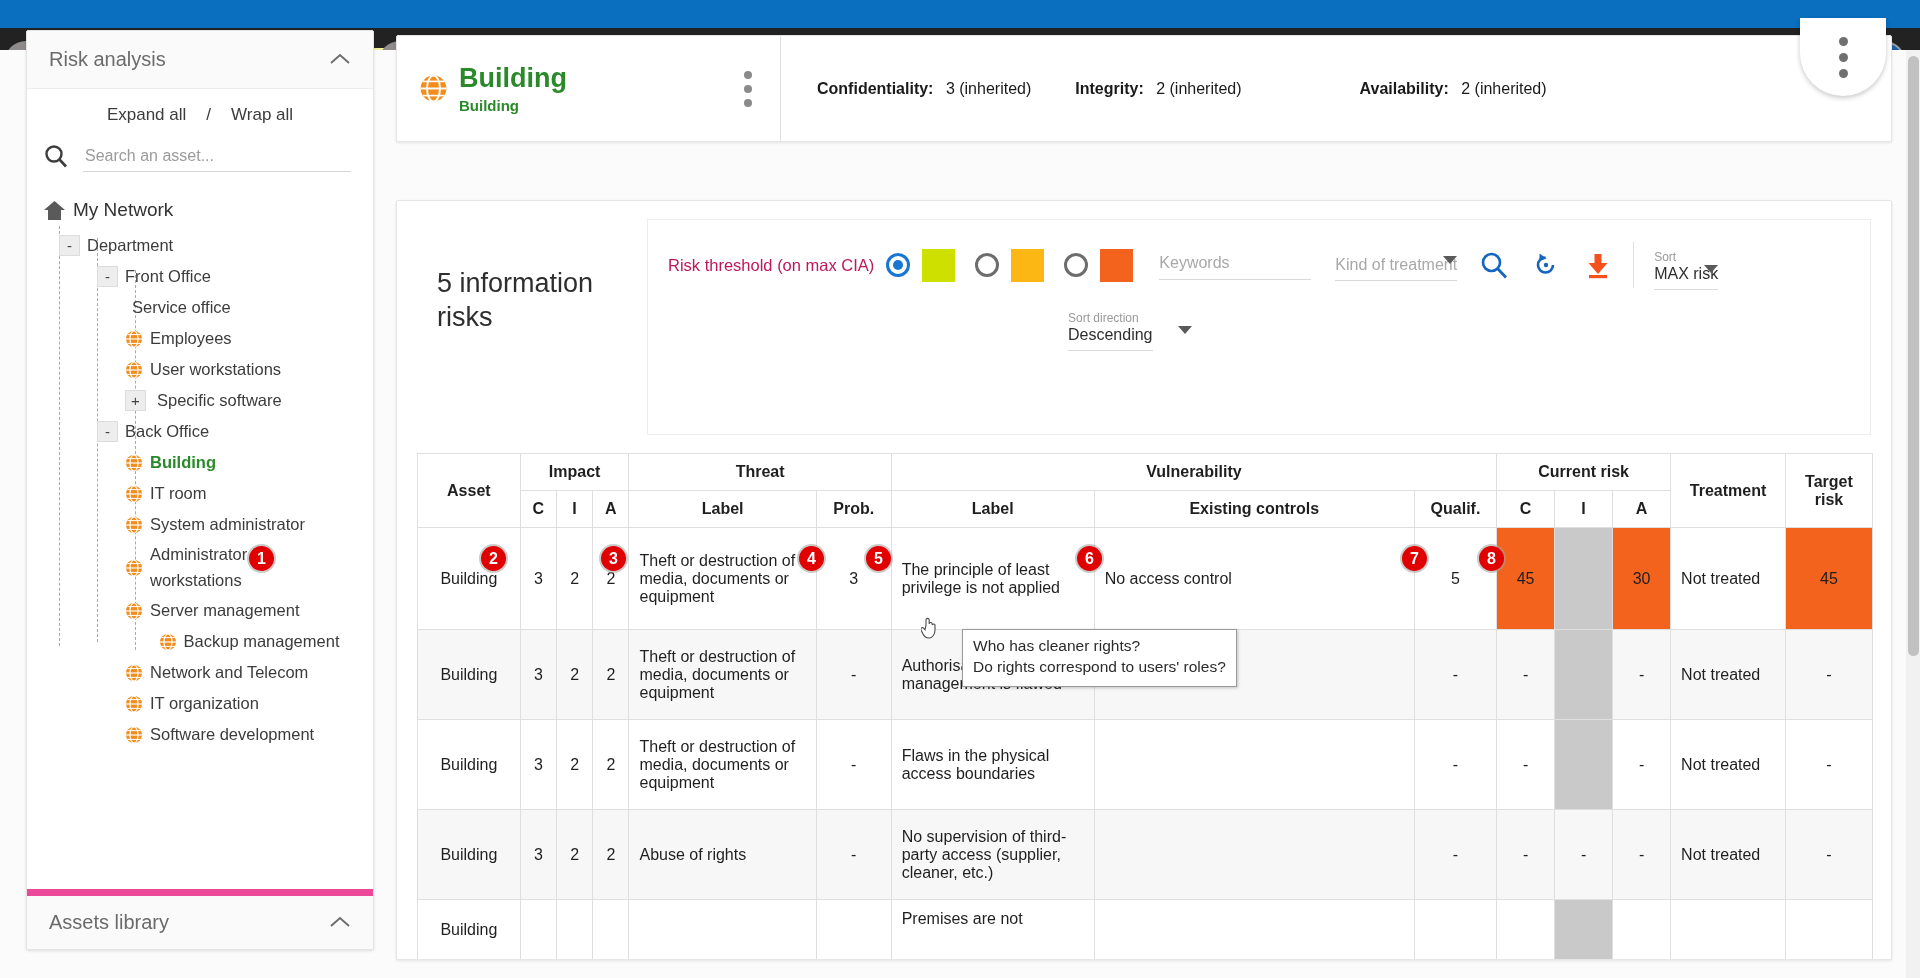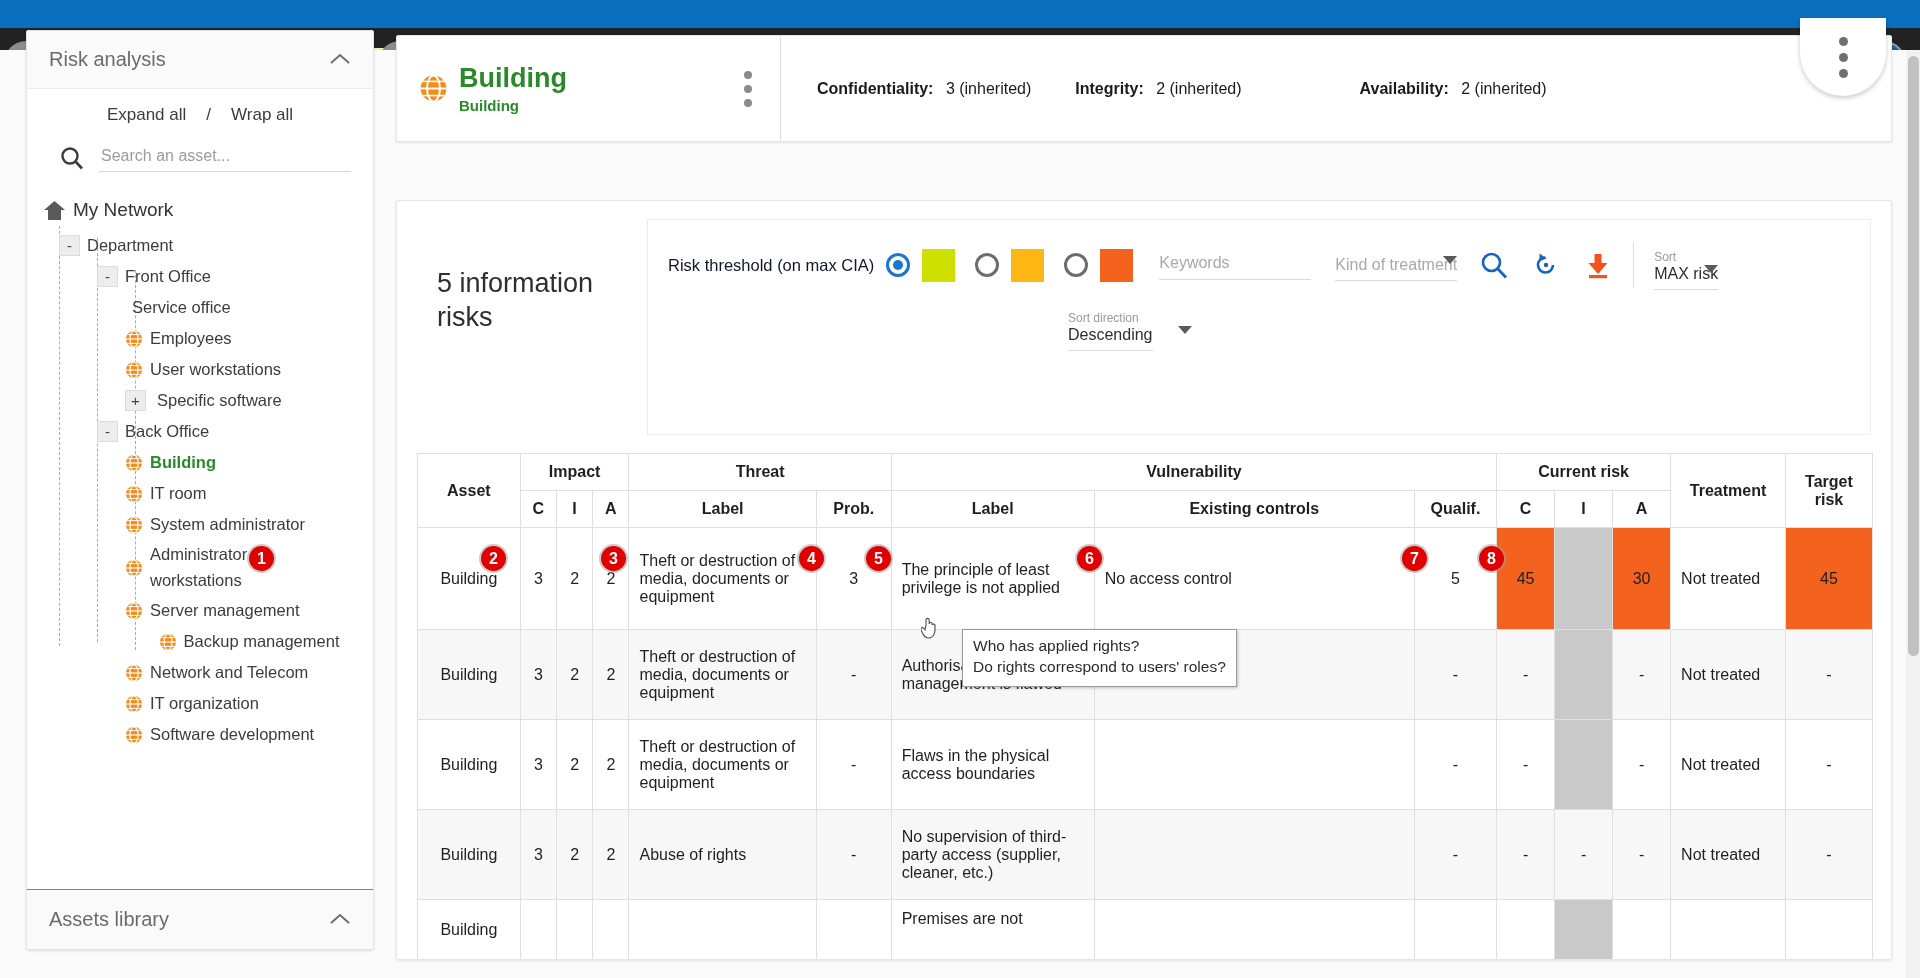--- a/index.html
+++ b/index.html
@@ -38,21 +38,21 @@
     overflow: hidden;
   }
   .panel-head {
     height: 58px; background: #fafafa; border-bottom: 1px solid #ececec;
     display: flex; align-items: center; padding: 0 22px 0 22px;
     color: #6b6b6b; font-size: 20px;
   }
   .panel-head .chev { margin-left: auto; color: #757575; font-size: 20px; }
   .expandrow { display: flex; gap: 20px; justify-content: center; padding: 16px 0 8px 0; font-size: 17px; color: #3c3c3c; }
   .expandrow a { color: #3c3c3c; text-decoration: none; }
-  .searchrow { display: flex; align-items: center; gap: 14px; padding: 10px 22px 14px 32px; }
+  .searchrow { display: flex; align-items: flex-start; gap: 14px; padding: 10px 22px 14px 16px; }
   .searchrow .mag { width: 26px; height: 26px; flex: 0 0 26px; }
   .searchrow input {
     flex: 1; border: none; border-bottom: 1px solid #d6d6d6; outline: none;
     font-size: 16px; color: #333; padding: 4px 2px 6px 2px; background: transparent;
     font-family: "Liberation Sans", sans-serif;
   }
   .searchrow input::placeholder { color: #9b9b9b; }
 
   .treearea { padding: 4px 0 0 10px; height: 646px; overflow: hidden; position: relative; }
   .tnode { display: flex; align-items: center; font-size: 16.5px; color: #3c3c3c; height: 31px; white-space: nowrap; position: relative;}
@@ -64,21 +64,21 @@
     width: 21px; height: 21px; background: #ededed; border: 1px solid #dcdcdc;
     color: #444; font-size: 15px; line-height: 1; flex: 0 0 21px;
   }
   .globe { width: 18px; height: 18px; flex: 0 0 18px; }
   .home-ico { width: 23px; height: 21px; flex: 0 0 23px; }
   .tlabel { margin-left: 7px; }
   .tlabel.sel { color: #2a8a2a; font-weight: bold; }
 
   .panel-foot {
     position: absolute; left: 0; bottom: 0; width: 100%; height: 60px;
-    background: #fafafa; border-top: 1px solid #ec4899;
+    background: #fafafa; border-top: 7px solid #ec4899;
     display: flex; align-items: center; padding: 16px 22px; color: #6b6b6b; font-size: 20px;
   }
   .panel-foot .chev { margin-left: auto; }
 
   
   .hdrcard {
     position: absolute; left: 396px; top: 35px; width: 1496px; height: 107px;
     background: #fff; border: 1px solid #e6e6e6; border-radius: 2px;
     box-shadow: 0 1px 3px rgba(0,0,0,.10);
     display: flex; align-items: stretch;
@@ -107,21 +107,21 @@
   
   .maincard {
     position: absolute; left: 396px; top: 200px; width: 1496px; height: 760px;
     background: #fff; border: 1px solid #e6e6e6; border-radius: 2px;
     box-shadow: 0 1px 3px rgba(0,0,0,.10); overflow: hidden;
   }
   .filterwrap { display: flex; padding: 18px 20px 0 20px; }
   .riskcount { width: 230px; font-size: 27px; color: #2e2e2e; padding: 48px 0 0 20px; line-height: 1.25; }
   .filterbox { flex: 1; border: 1px solid #ececec; height: 216px; padding: 22px 20px; position: relative; }
   .frow1 { display: flex; align-items: center; gap: 0; height: 46px; }
-  .thlabel { font-size: 16.5px; color: #0f172a; margin-right: 12px; }
+  .thlabel { font-size: 16.5px; color: #be185d; margin-right: 12px; }
   .radio { width: 24px; height: 24px; border-radius: 50%; border: 3px solid #6d6d6d; display:inline-block; margin-right: 12px;}
   .radio.on { border-color: #1976d2; position: relative; }
   .radio.on::after { content:''; position:absolute; left:4px; top:4px; width:10px; height:10px; border-radius:50%; background:#1976d2;}
   .swatch { width: 33px; height: 33px; margin-right: 20px; display: inline-block; }
   .kw { flex: 1; max-width: 152px; margin-left: 6px; }
   .underin { border: none; border-bottom: 1px solid #dadada; outline: none; background: transparent;
              font-size: 16px; color: #333; padding: 4px 0 7px 0; width: 100%; font-family: "Liberation Sans", sans-serif; }
   .underin::placeholder { color: #a8a8a8; }
   .selwrap { position: relative; margin-left: 24px; }
   .selwrap .selbox { width: 148px; border-bottom: 1px solid #dadada; font-size: 16px; color: #a8a8a8; padding: 4px 0 7px 0; }
@@ -663,21 +663,21 @@
             <td class="c"></td>
             <td class="treat"></td>
             <td class="c"></td>
           </tr>
         </tbody>
       </table>
     </div>
   </div>
 
   <div class="tooltip" style="left:962px; top:629px;">
-    <div>Who has applied rights?</div>
+    <div>Who has cleaner rights?</div>
     <div>Do rights correspond to users' roles?</div>
   </div>
   <span class="cursor" style="left:921px; top:616px;">
     <svg width="18" height="23" viewBox="0 0 18 23">
       <path d="M5 9 V4 a1.6 1.6 0 0 1 3.2 0 V8 a1.5 1.5 0 0 1 3 0 v1 a1.5 1.5 0 0 1 2.8 0 v5 c0 4-2.5 8-6 8 -3 0-5-2-6-4 l-2-4 a1.6 1.6 0 0 1 2.6-1.8 l1.4 1.6 z" fill="#ffffff" stroke="#4a4a4a" stroke-width="1.1"></path>
     </svg>
   </span>
 
   <div class="badge" style="left:249px; top:546px;">
       <span>1</span>

